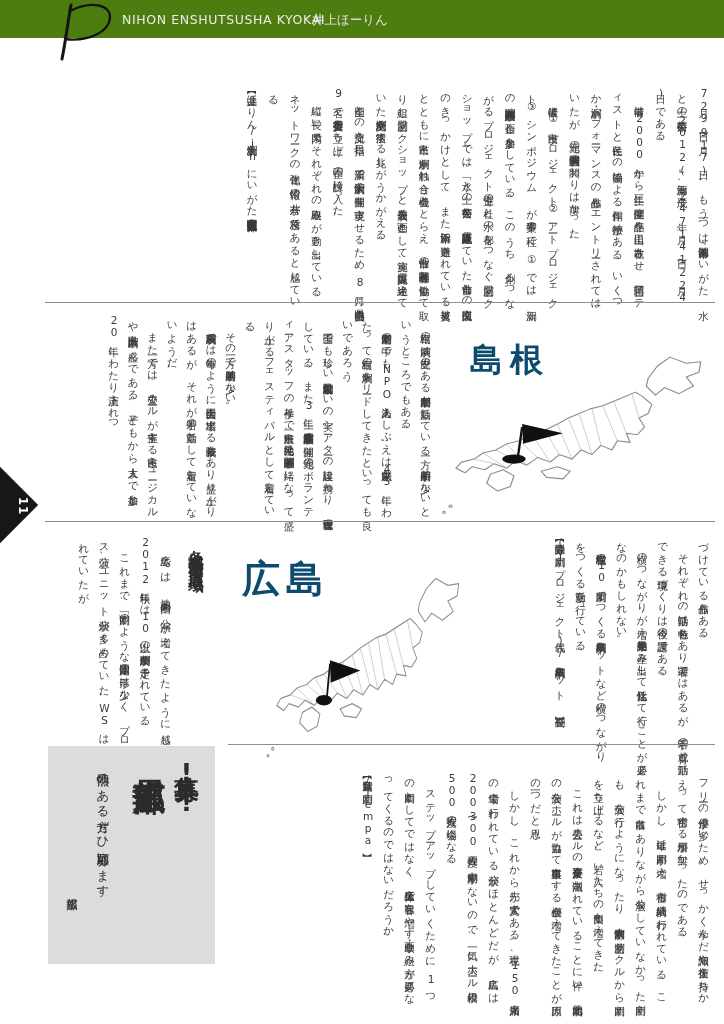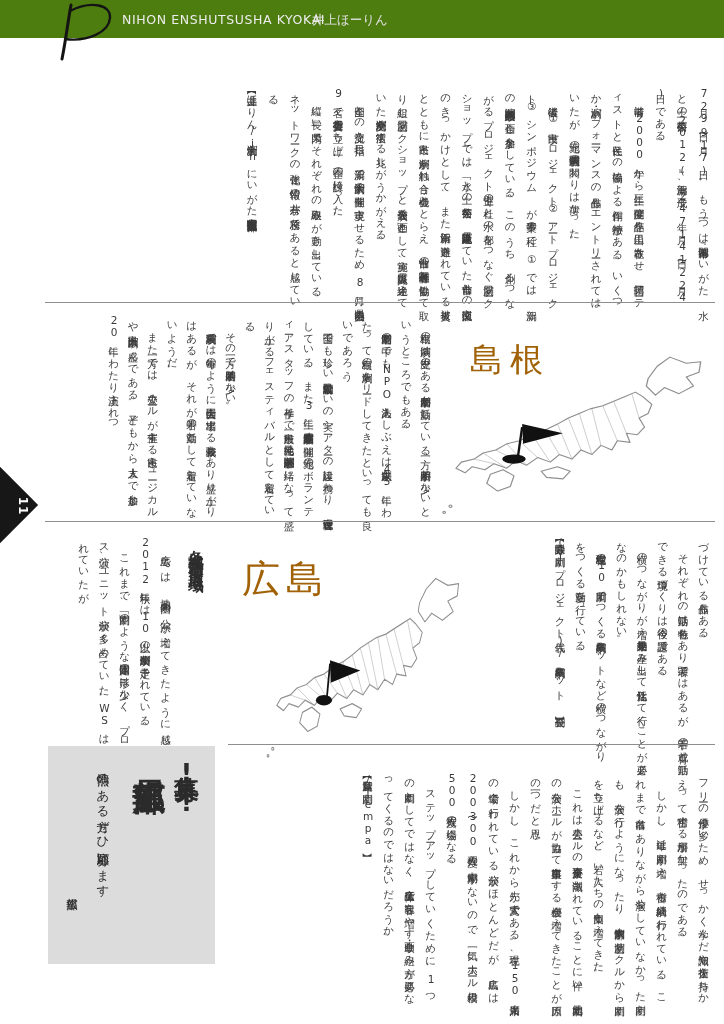--- a/index.html
+++ b/index.html
@@ -29,21 +29,21 @@
   #art-hiro-intro{ top:536px; left:28px;  width:148px; height:230px; line-height:20.5px; }
   #art-hiro2     { top:772px; right:10px; width:490px; height:226px; line-height:21px; }
 
   
   .rule { position:absolute; border-top:1px solid #8e8e8e; height:0; z-index:2; }
   #rule1 { left:45px;  top:302px; width:670px; }
   #rule2 { left:45px;  top:521px; width:670px; }
   #rule3 { left:228px; top:744px; width:487px; }
 
   
-  .pref-label { position:absolute; color:#a16207; font-weight:normal; z-index:2; }
+  .pref-label { position:absolute; color:#0c4a6e; font-weight:bold; z-index:2; }
   #label-shimane   { left:470px; top:338px; font-size:33px; letter-spacing:7px; }
   #label-hiroshima { left:242px; top:554px; font-size:38px; letter-spacing:6px;text-align:right; }
   .map { position:absolute; z-index:1; }
   #map-shimane   { left:436px; top:348px; width:272px; height:175px; }
   #map-hiroshima { left:262px; top:568px; width:202px; height:200px; }
 
   
   .section-header {
     position:absolute; left:186px; top:538px; height:215px;
     writing-mode:vertical-rl; text-orientation:upright;

